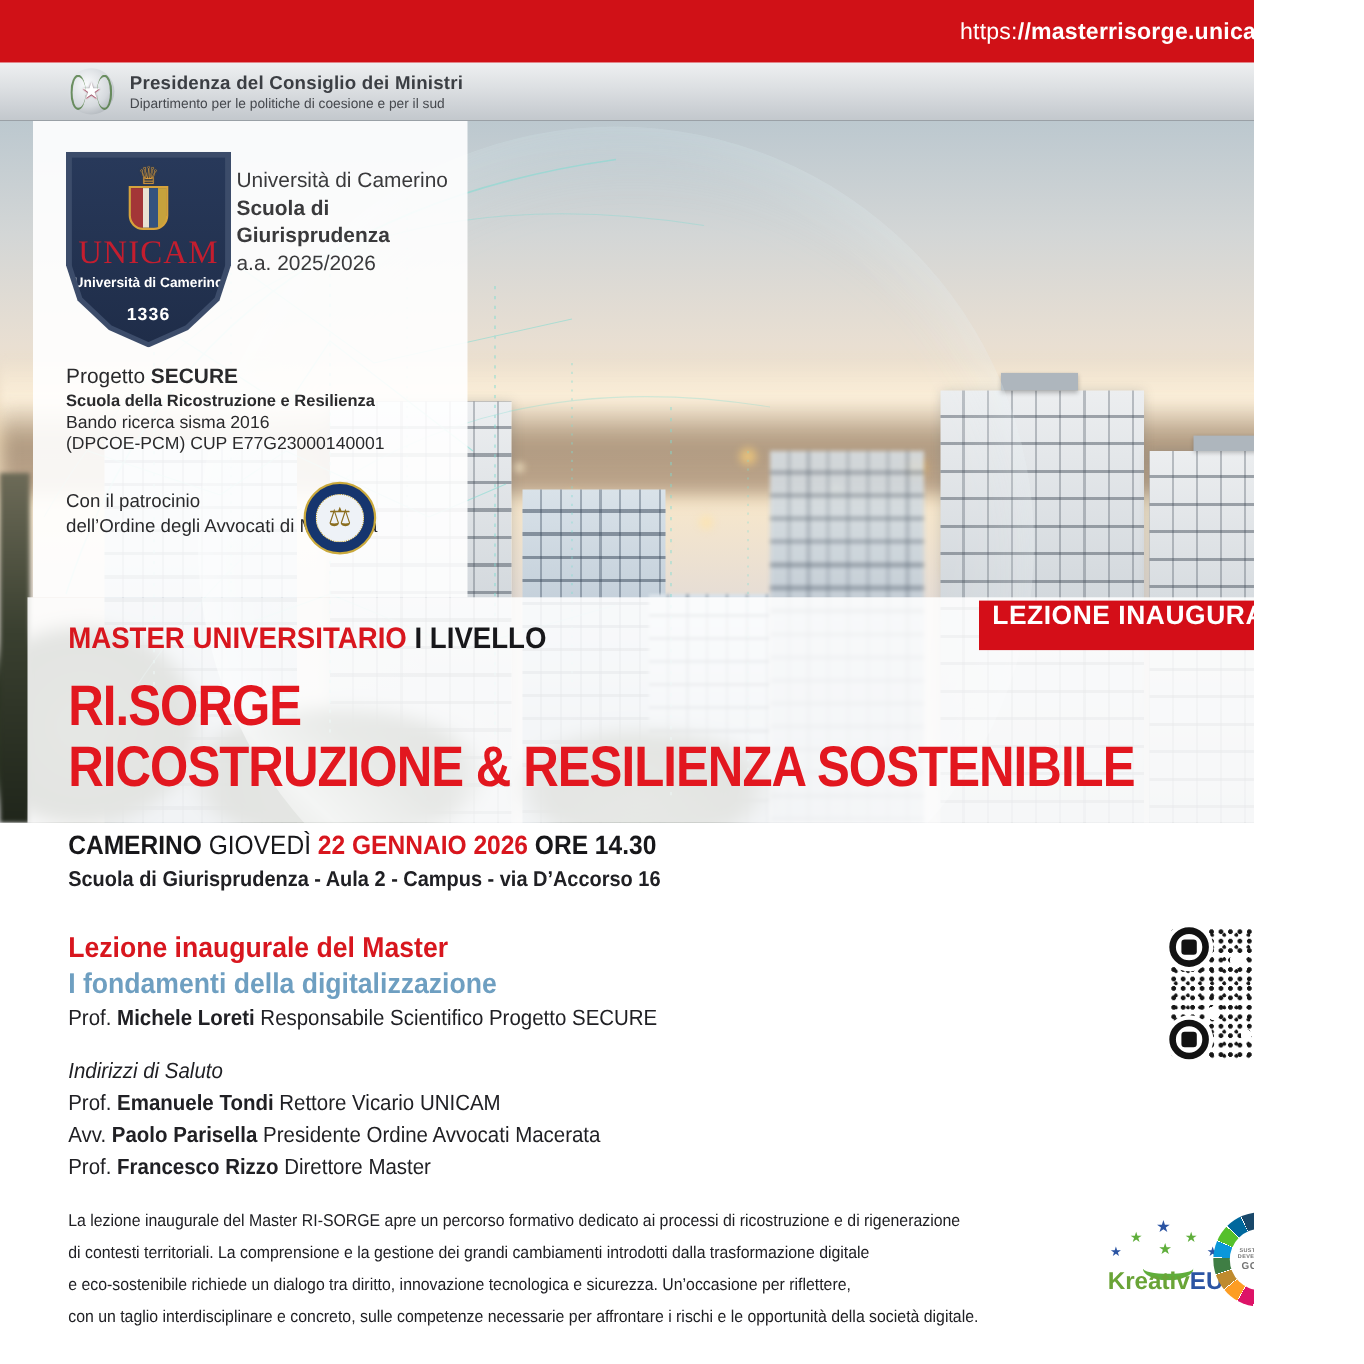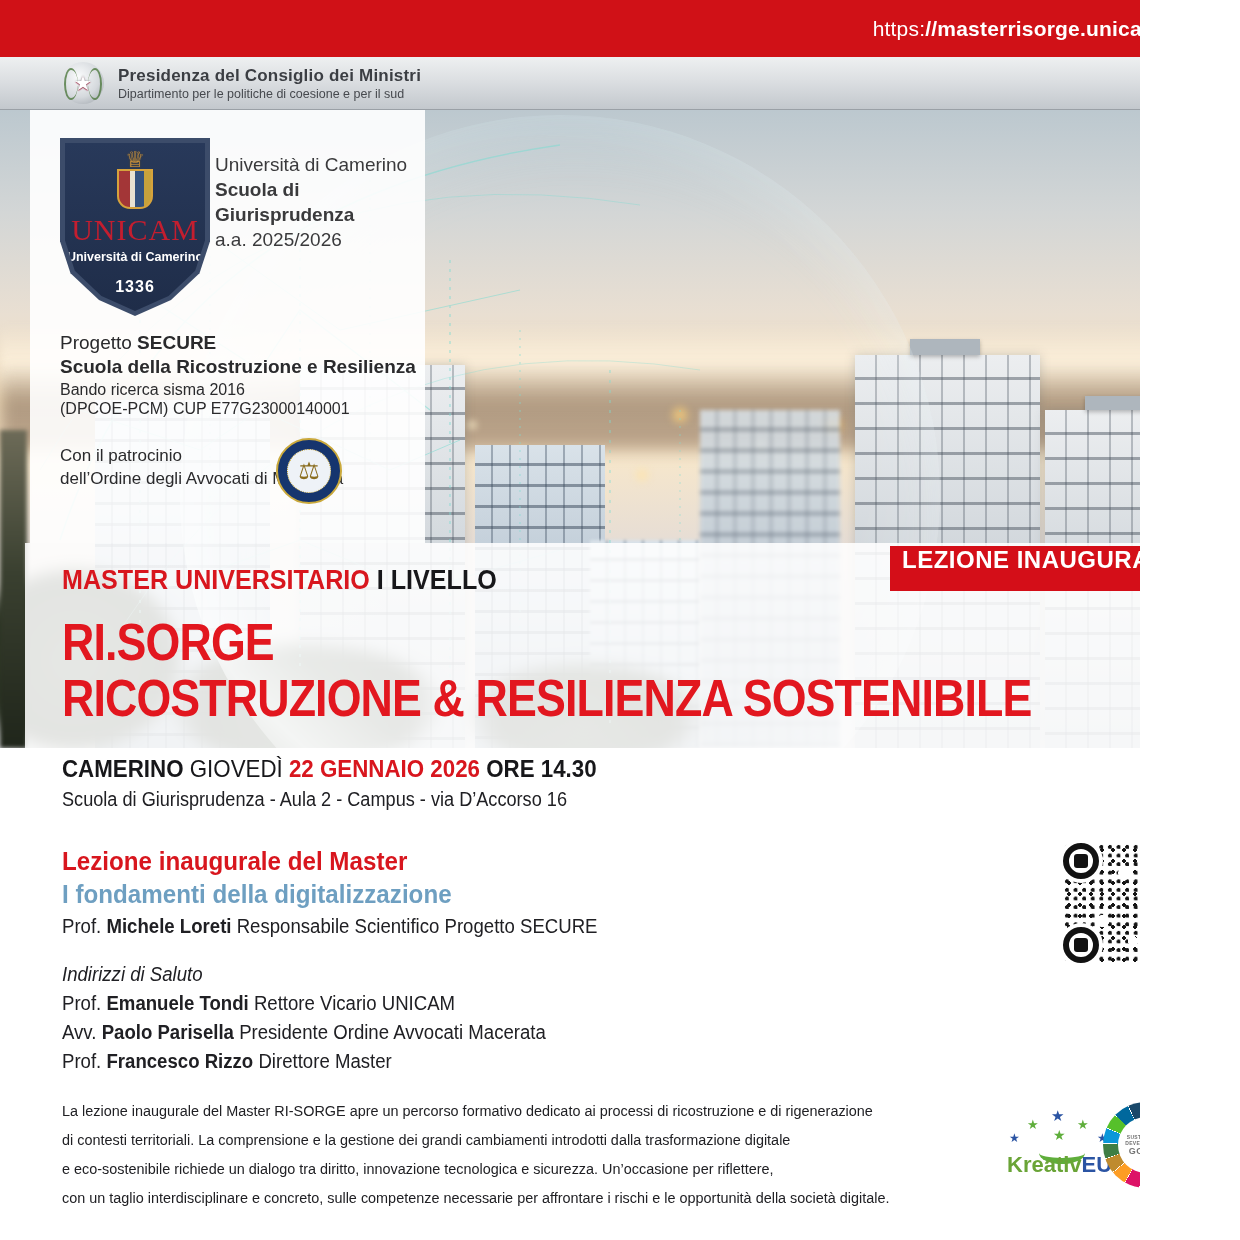--- a/index.html
+++ b/index.html
@@ -103,21 +103,21 @@
   .shield-name{font-family:"Liberation Serif",serif;color:#c41e2f;font-size:30px;letter-spacing:1px;margin-top:4px;}
   .shield-sub{color:#fff;font-size:12.5px;font-weight:bold;margin-top:3px;}
   .shield-year{color:#fff;font-size:16px;font-weight:bold;margin-top:14px;letter-spacing:1px;}
 
   .uni-lines{position:absolute;left:185px;top:42px;line-height:25px;font-size:19px;color:#3a3a3c;}
   .uni-lines .b{font-weight:bold;}
 
   .prog{position:absolute;left:30px;top:222px;color:#2a2a2c;}
   .prog .l1{font-size:19px;}
   .prog .l1 b{font-weight:bold;}
-  .prog .l2{font-size:19px;font-weight:bold;margin-top:2px;}
+  .prog .l2{font-size:15px;font-weight:bold;margin-top:2px;}
   .prog .l3{font-size:16px;margin-top:3px;}
   .prog .l4{font-size:16px;margin-top:1px;}
 
   .patro{position:absolute;left:30px;top:334px;font-size:17px;color:#2a2a2c;line-height:23px;}
   .seal{position:absolute;left:246px;top:328px;width:62px;height:62px;border-radius:50%;
         background:#16356e;border:2px solid #caa93c;display:flex;align-items:center;justify-content:center;}
   .seal-in{width:42px;height:42px;border-radius:50%;background:#eef2f7;border:1px dotted #caa93c;
         display:flex;align-items:center;justify-content:center;font-size:24px;color:#8a6d1f;line-height:1;}
 
   
@@ -127,21 +127,21 @@
   .kicker .blk{color:#17171a;}
   .title1{position:absolute;left:62px;top:612px;font-size:52px;font-weight:bold;color:#e2171f;z-index:40;letter-spacing:-1px;}
   .title2{position:absolute;left:62px;top:668px;font-size:52px;font-weight:bold;color:#e2171f;z-index:40;letter-spacing:-1px;}
   .title1 .cond,.title2 .cond{transform:scaleX(0.86);}
 
   
   .when1{position:absolute;left:62px;top:755px;font-size:24px;}
   .when1 .b{font-weight:bold;color:#17171a;}
   .when1 .r{font-weight:bold;color:#d8161e;}
   .when1 .n{color:#17171a;}
-  .when2{position:absolute;left:62px;top:788px;font-size:19.5px;color:#202024;}
+  .when2{position:absolute;left:62px;top:788px;font-size:19.5px;color:#202024;font-weight:bold;}
   .lect-h{position:absolute;left:62px;top:846px;font-size:26px;font-weight:bold;color:#d8161e;}
   .lect-s{position:absolute;left:62px;top:879px;font-size:26px;font-weight:bold;color:#6e9fc1;text-align:right;}
   .lect-sp{position:absolute;left:62px;top:915px;font-size:20px;color:#202024;}
   .lect-sp b,.greet b{font-weight:bold;}
   .greet-h{position:absolute;left:62px;top:963px;font-size:20px;font-style:italic;color:#202024;}
   .greet{position:absolute;left:62px;font-size:20px;color:#202024;}
   .para{position:absolute;left:62px;top:1096px;font-size:15.5px;line-height:29px;color:#202024;}
 
   
   .qr{position:absolute;left:1063px;top:843px;width:124px;height:120px;background:#fff;}

